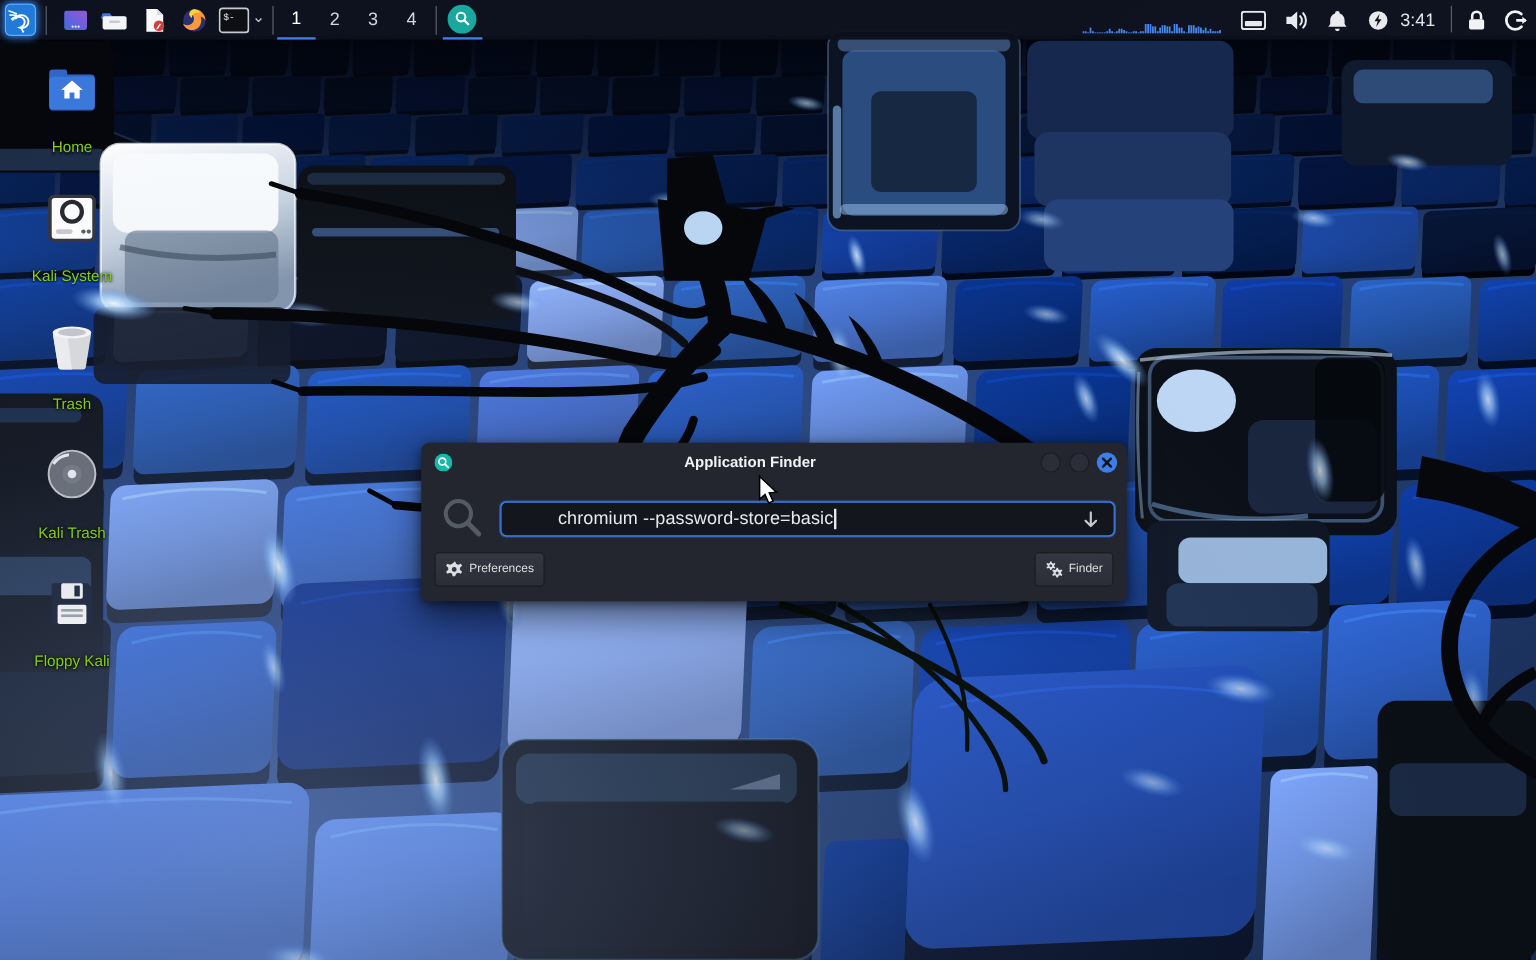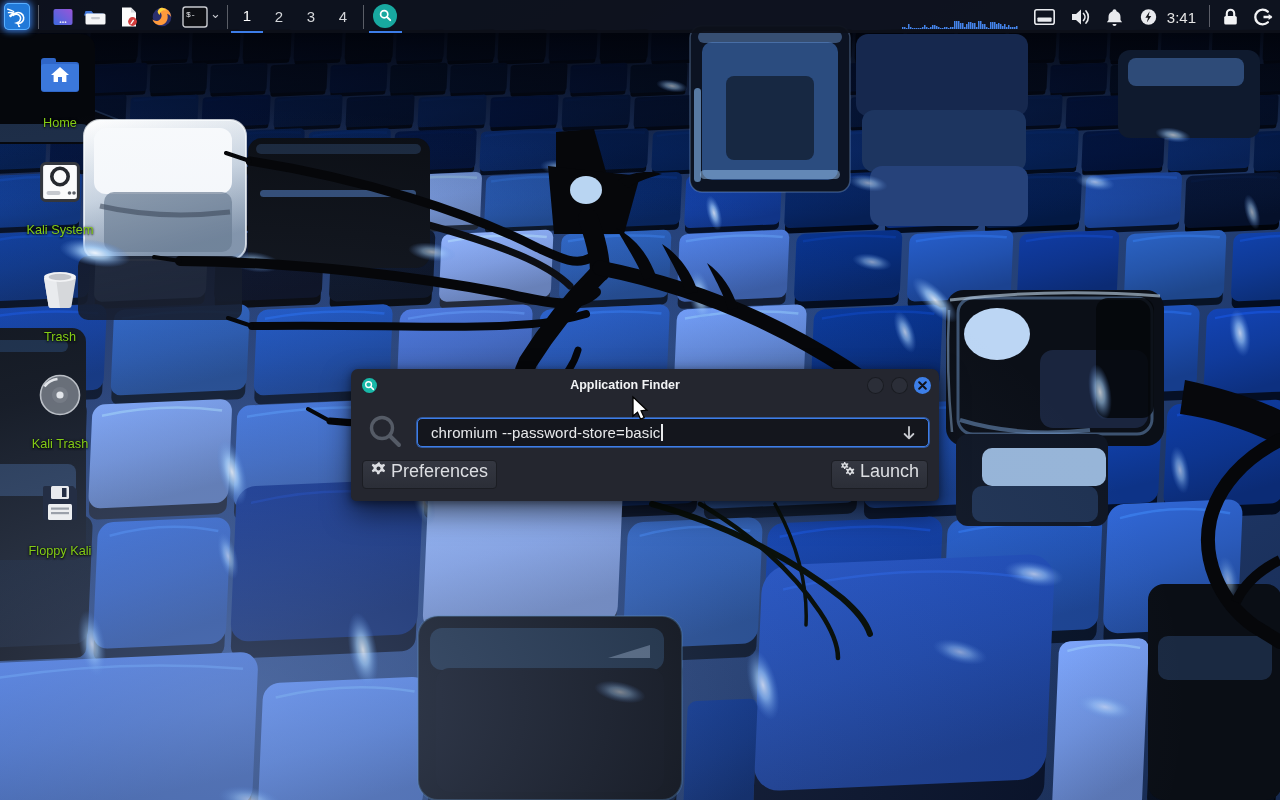--- a/index.html
+++ b/index.html
@@ -48,29 +48,29 @@
   color:#f2f3f5; font-size:12.5px; font-weight:bold; }
 .tb-btns { position:absolute; right:8px; top:7.5px; display:flex; gap:6.5px; }
 .tbb { width:17px; height:17px; border-radius:50%; background:#2b2e38;
   box-shadow:inset 0 0 0 1px #191b21; }
 .tbb.close { background:#3d7fe8; box-shadow:none; display:flex; align-items:center;
   justify-content:center; }
 .dbody { position:relative; height:100px; }
 .srch { position:absolute; left:15px; top:11px; }
 .field { position:absolute; left:66px; top:17px; width:512px; height:29px;
   background:#14161d; border:1px solid #3d7de8; border-radius:5px;
-  box-shadow:0 0 0 1px rgba(61,125,232,0.6); display:flex; align-items:center; }
+  box-shadow:0 0 0 1px rgba(61,125,232,0.6); display:flex; align-items:center;padding-left:34px; }
 .ftxt { margin-left:13px; color:#e8e9eb; font-size:15px; letter-spacing:0.1px; }
 .caret { width:1.5px; height:17px; background:#e8e9eb; margin-left:1px; }
 .drop { position:absolute; right:12px; top:7px; }
 .btnrow { position:absolute; left:11px; right:11px; top:59px; display:flex;
   justify-content:space-between; }
-.btn { height:29px; padding:0 8px; display:flex; gap:5px;
+.btn { height:29px; padding:0 8px; display:flex; align-items:center; gap:5px;
   background:linear-gradient(#343741,#2b2e37); border:1px solid #1b1d23;
-  border-radius:4px; color:#dcdee2; font-size:18px; }
+  border-radius:4px; color:#dcdee2; font-size:10px; }
 
 .cursor { position:absolute; left:630px; top:395px; }
 </style></head><body>
 <div id="root">
 <svg class="wp" width="1280" height="800" viewBox="0 0 1280 800">
       <defs>
 <linearGradient id="gbase" x1="0" y1="0" x2="1" y2="1">
  <stop offset="0" stop-color="#1a2e5e"></stop>
           <stop offset="0.5" stop-color="#27457f"></stop>
  <stop offset="1" stop-color="#16294f"></stop>
@@ -1931,20 +1931,20 @@
           </div>
    <div class="btn launch">
             <svg width="15" height="15" viewBox="0 0 15 15">
               <g fill="#dcdee2">
                 <path d="M5.2,1 l0.5,1.2 a3,3 0 0 1 1,0.4 l1.25,-0.45 0.55,0.95 -1,0.9 a3,3 0 0 1 0,1 l1,0.9 -0.55,0.95 -1.25,-0.45 a3,3 0 0 1 -1,0.4 L5.2,8 l-1.1,0 -0.3,-1.2 a3,3 0 0 1 -1,-0.4 l-1.25,0.45 -0.55,-0.95 1,-0.9 a3,3 0 0 1 0,-1 l-1,-0.9 0.55,-0.95 1.25,0.45 a3,3 0 0 1 1,-0.4 L4.1,1 z"></path>
                 <circle cx="4.65" cy="4.5" r="1.1" fill="#33363f"></circle>
                 <path d="M10.6,6.2 l0.6,1.4 a3.4,3.4 0 0 1 1.1,0.45 l1.45,-0.5 0.6,1.1 -1.15,1 a3.4,3.4 0 0 1 0,1.15 l1.15,1 -0.6,1.1 -1.45,-0.5 a3.4,3.4 0 0 1 -1.1,0.45 l-0.6,1.4 -1.25,0 -0.35,-1.4 a3.4,3.4 0 0 1 -1.1,-0.45 l-1.45,0.5 -0.6,-1.1 1.15,-1 a3.4,3.4 0 0 1 0,-1.15 l-1.15,-1 0.6,-1.1 1.45,0.5 a3.4,3.4 0 0 1 1.1,-0.45 l0.35,-1.4 z"></path>
                 <circle cx="9.95" cy="10.55" r="1.25" fill="#33363f"></circle>
               </g>
             </svg>
-            <span>Launch</span>
+            <span>Finder</span>
           </div>
   </div>
  </div>
 </div>
 <svg class="cursor" width="26" height="28" viewBox="0 0 26 28">
 <path d="M3,2 L3,21 L7.5,17.2 L10.6,24.2 L14.2,22.6 L11.1,15.7 L17,15.2 Z" fill="#fff" stroke="#000" stroke-width="1.3"></path>
     </svg>
 </div>
 </body></html>

